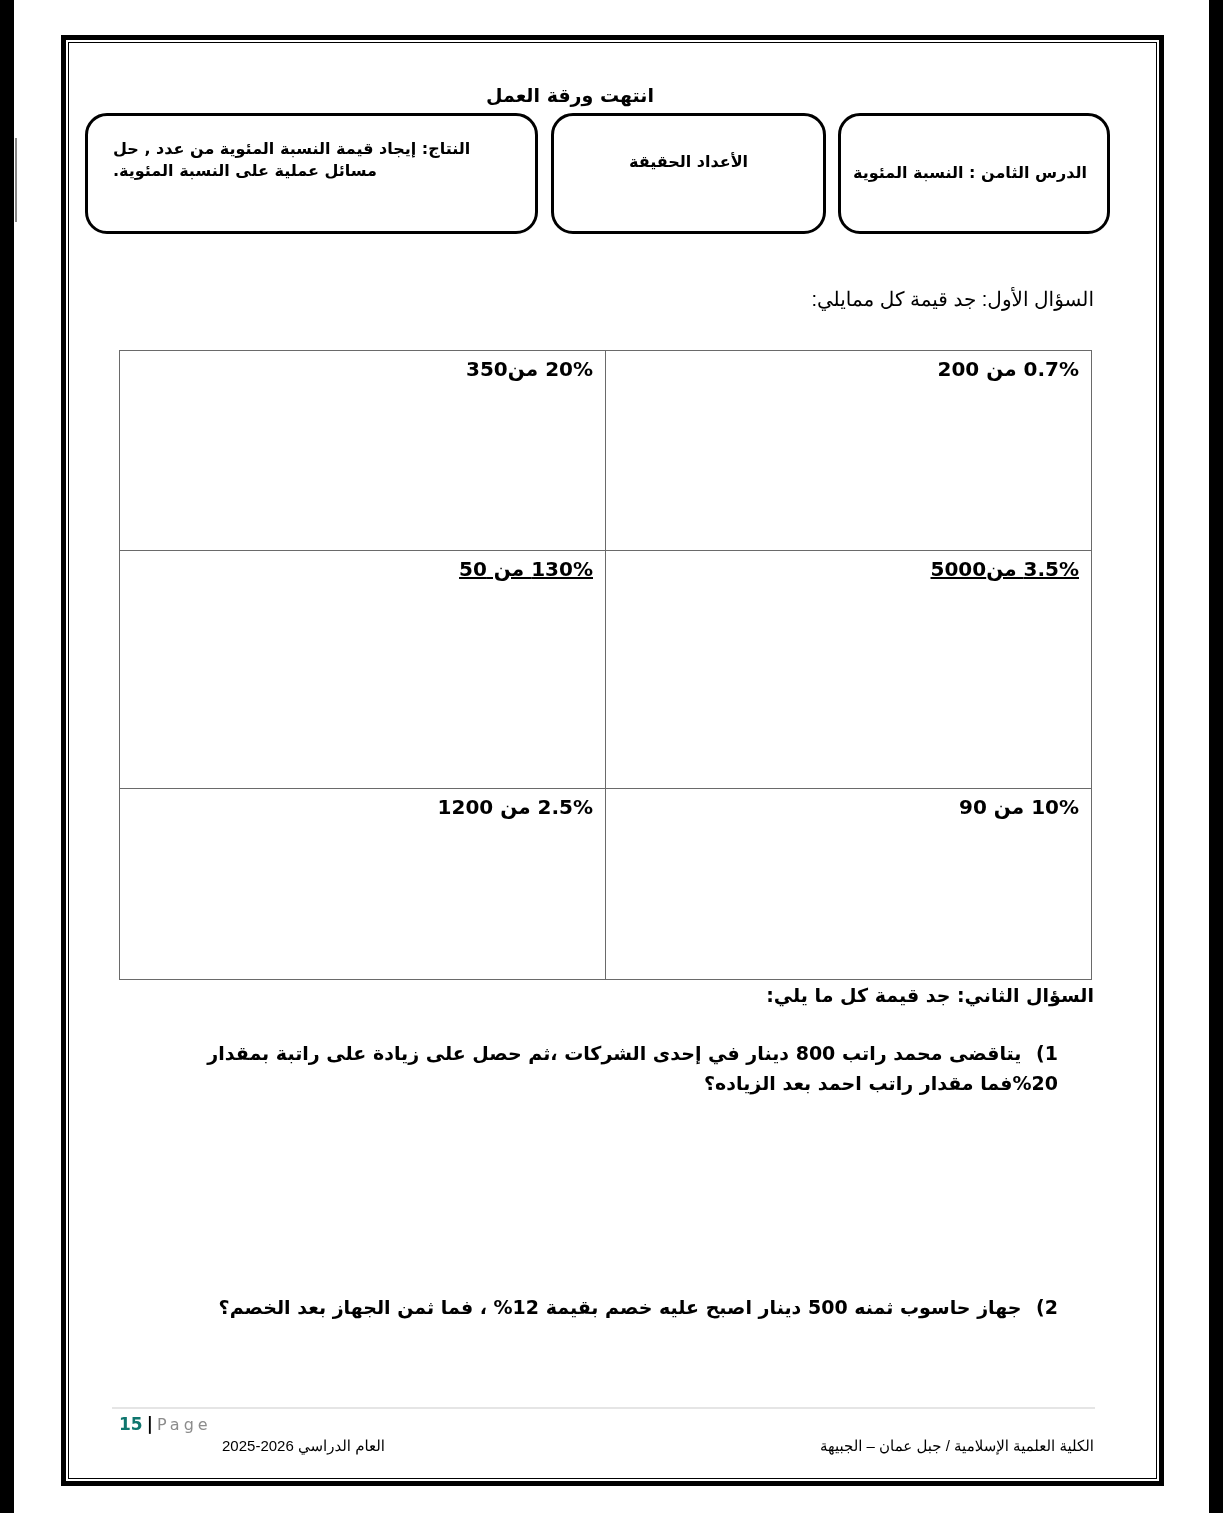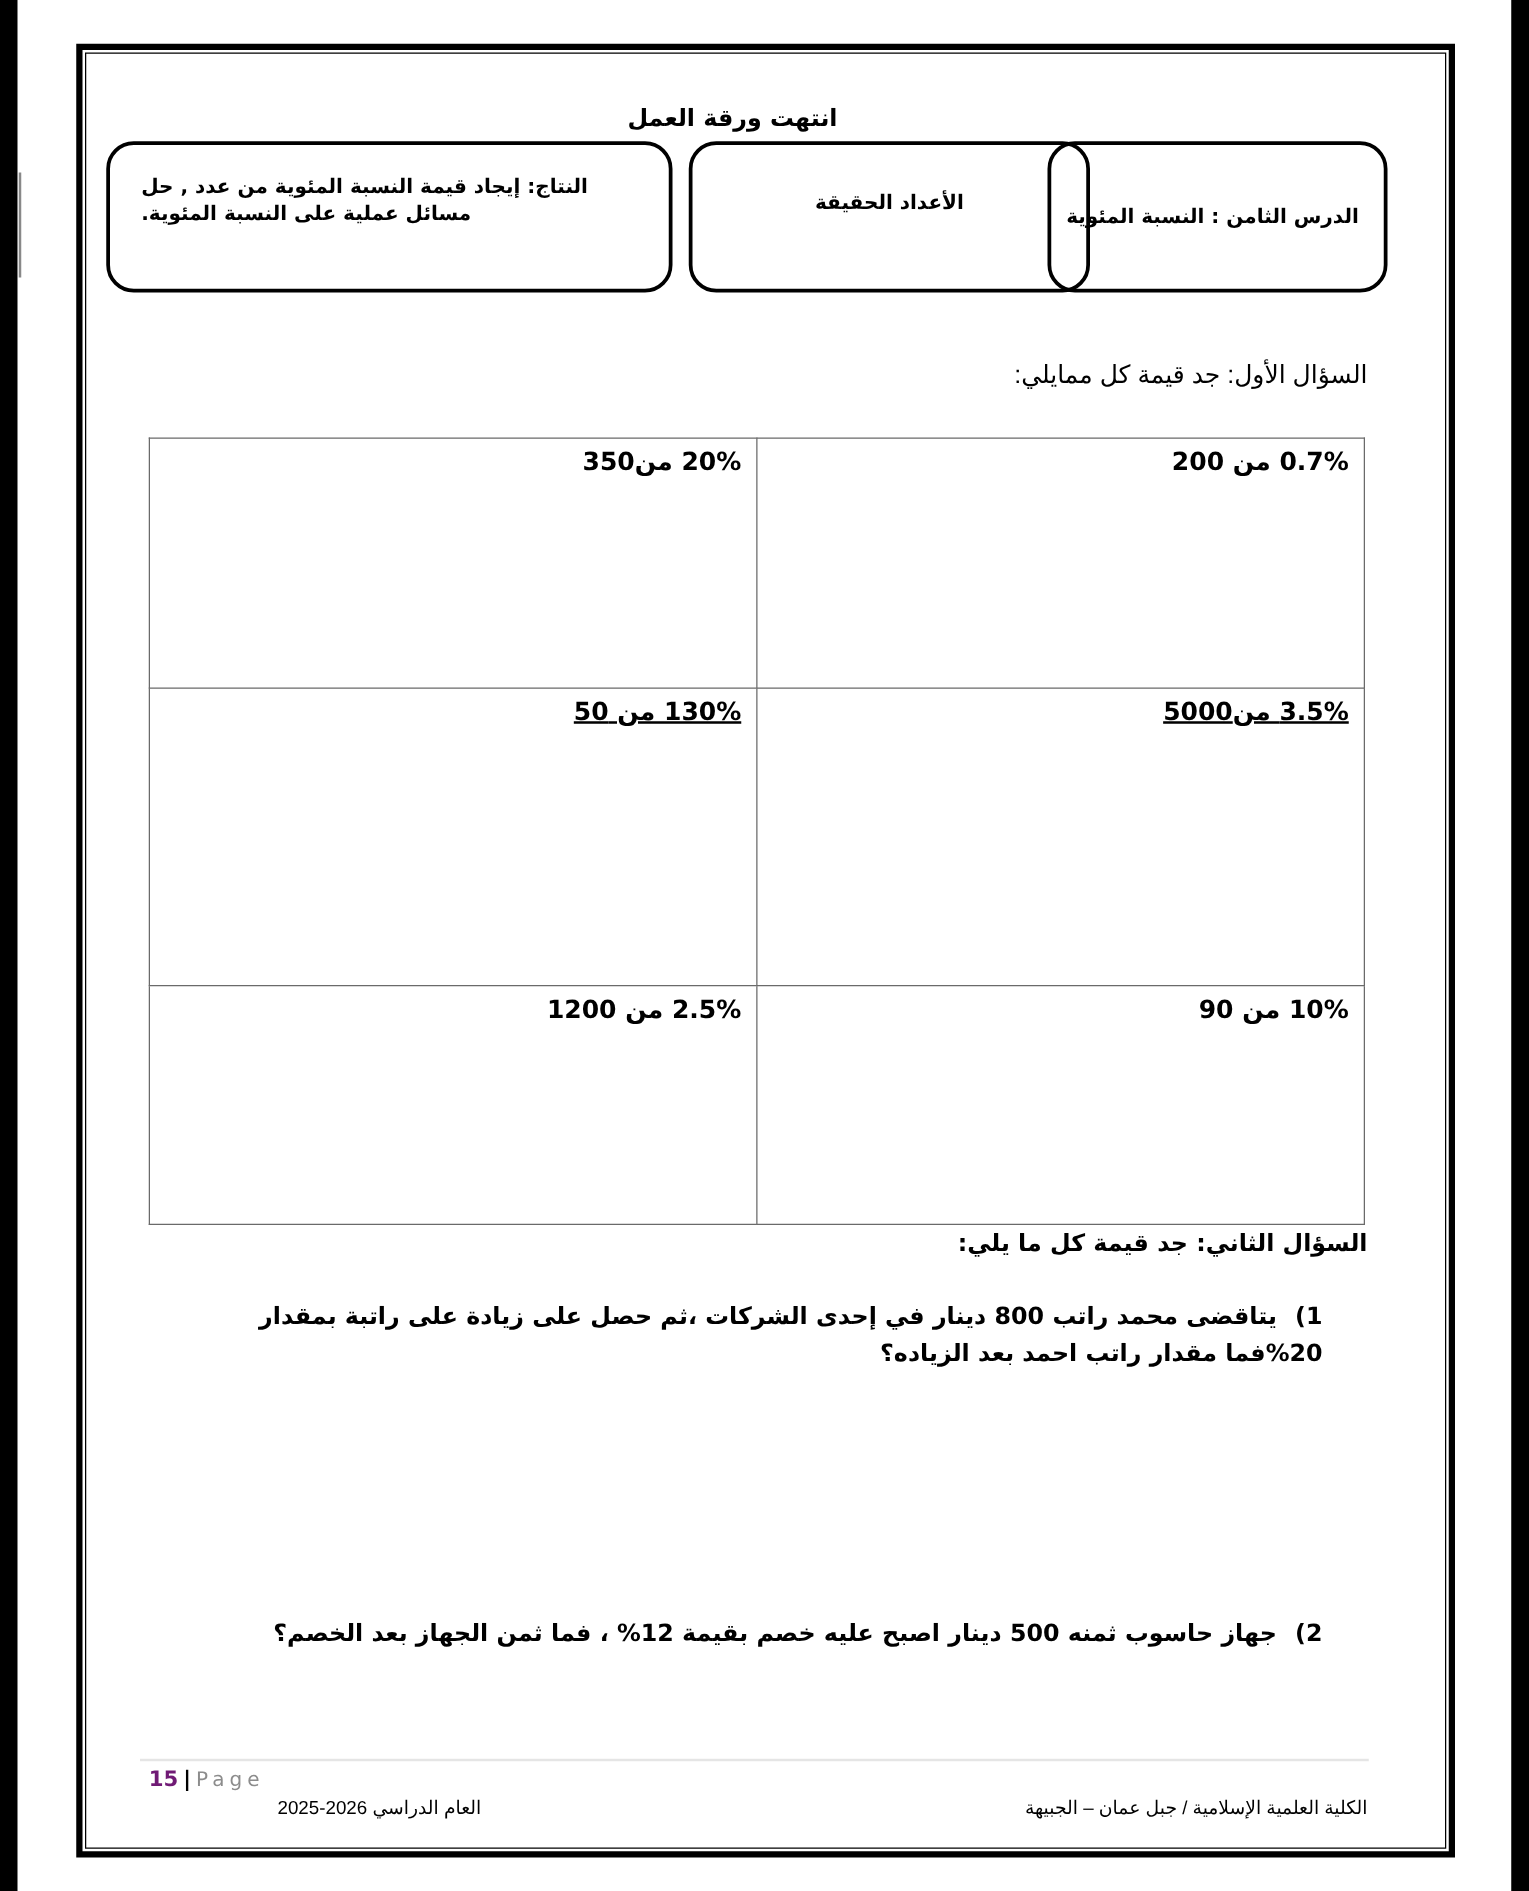--- a/index.html
+++ b/index.html
@@ -5,44 +5,44 @@
   html, body { margin:0; padding:0; }
   body { width:1223px; height:1513px; background:#ffffff; position:relative; overflow:hidden;
          font-family:"DejaVu Sans", "Liberation Sans", sans-serif; color:#000; }
   .strip-left { position:absolute; left:0; top:0; width:14px; height:1513px; background:#000; }
   .strip-left-line { position:absolute; left:15px; top:138px; width:2px; height:84px; background:#888; }
   .strip-right { position:absolute; left:1209px; top:0; width:14px; height:1513px; background:#000; }
   .frame-outer { position:absolute; left:61px; top:35px; width:1103px; height:1451px;
                  border:5px solid #000; box-sizing:border-box; }
   .frame-inner { position:absolute; left:68px; top:42px; width:1089px; height:1437px;
                  border:1.5px solid #000; box-sizing:border-box; }
-  .ended-title { position:absolute; left:470px; top:84px; width:200px; 
+  .ended-title { position:absolute; left:470px; top:84px; width:200px; text-align:center;
                  font-weight:bold; font-size:19px; direction:rtl; }
   .hbox { position:absolute; border:3.5px solid #000; border-radius:22px; box-sizing:border-box;
           direction:rtl; font-weight:bold; font-size:16px; }
   .hbox.lesson { left:838px; top:113px; width:272px; height:121px; }
   .hbox.lesson span { position:absolute; right:20px; top:47px; }
-  .hbox.unit { left:551px; top:113px; width:321px; height:121px; }
+  .hbox.unit { left:551px; top:113px; width:275px; height:121px; }
   .hbox.unit span { position:absolute; left:0; right:0; top:36px; text-align:center; }
   .hbox.outcome { left:85px; top:113px; width:453px; height:121px; }
   .hbox.outcome div { position:absolute; right:42px; top:22px; width:380px; line-height:22px; text-align:left; }
   .q1-title { position:absolute; right:129px; top:287px; font-size:20px; direction:rtl;
               font-family:"Liberation Sans", sans-serif; }
   table.ex { position:absolute; left:119px; top:350px; width:973px; border-collapse:collapse; direction:rtl; }
   table.ex td { border:1.5px solid #6a6a6a; vertical-align:top; padding:6px 12px; width:50%;
                 font-weight:bold; font-size:20px; text-align:right; }
   tr.r1 td { height:187px;text-align:right; } tr.r2 td { height:225px;text-decoration:underline; } tr.r3 td { height:178px; }
   .q2-title { position:absolute; right:129px; top:984px; font-weight:bold; font-size:19px; direction:rtl; }
   .prob { position:absolute; direction:rtl; font-weight:bold; font-size:19px; line-height:30px; text-align:right; }
   .prob.p1 { right:165px; top:1038px; width:900px; }
   .prob.p2 { right:165px; top:1292px; width:900px; }
   .prob .num { margin-left:8px; }
   .footer-rule { position:absolute; left:112px; top:1407px; width:983px; height:2px; background:#e5e5e5; }
   .page-num { position:absolute; left:119px; top:1414px; font-size:17px; direction:ltr; }
-  .page-num b { color:#701a75; }
+  .page-num b { color:#0f766e; }
   .page-num .sep { font-weight:bold; margin:0 4px; }
   .page-num .pg { color:#8c8c8c; letter-spacing:4px; font-size:16px; }
   .year { position:absolute; left:222px; top:1437px; font-size:15px; direction:rtl;
           font-family:"Liberation Sans", sans-serif; }
   .school { position:absolute; right:129px; top:1437px; font-size:15px; direction:rtl;
             font-family:"Liberation Sans", sans-serif; }
 </style>
 </head>
 <body>
 

